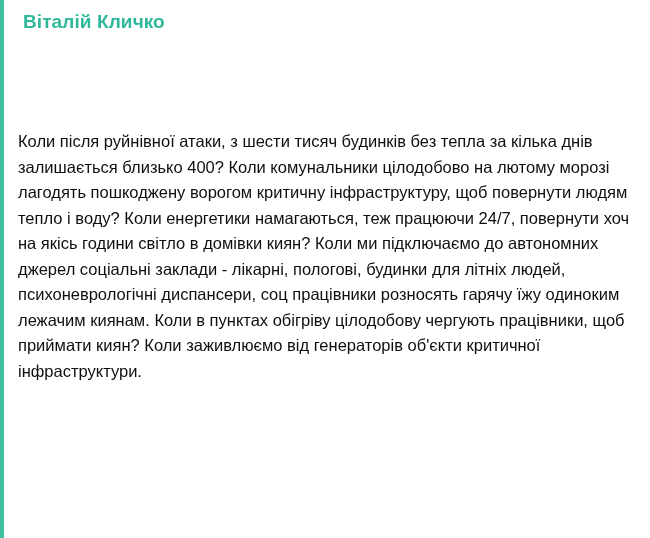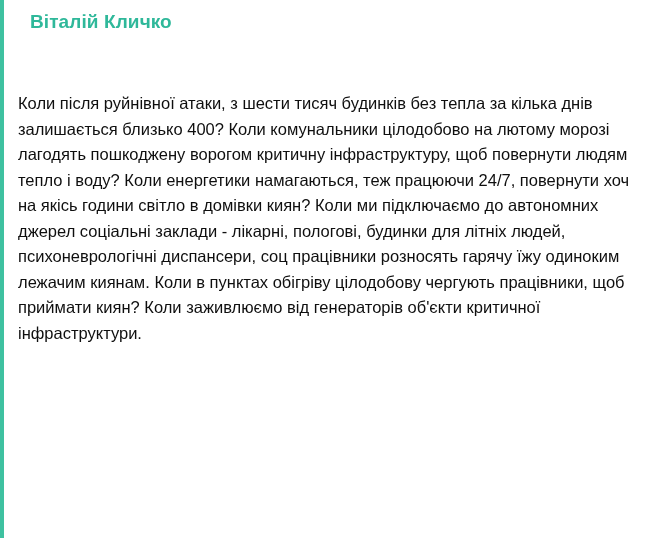--- a/index.html
+++ b/index.html
@@ -28,36 +28,37 @@
     top: 0;
     bottom: 0;
     width: 4px;
     background: #3ec1a0;
   }
   .author-name {
     color: #2fb89a;
     font-size: 19px;
     font-weight: bold;
     line-height: 24px;
-    margin: 0 0 6px 12px;
+    margin: 0 0 6px 5px;
     letter-spacing: 0.1px;
   }
   .msg-text {
     color: #0f0f0f;
     font-size: 16.5px;
     line-height: 25.5px;
     margin: 0;
     white-space: pre-wrap;
     word-wrap: break-word;
   }
   .msg-para {
     margin: 0 0 21px 0;
   }
   .msg-para:last-child {
     margin-bottom: 0;
+    margin-top: 38px;
   }
 </style>
 </head>
 <body>
 
 <div class="message-bubble">
   <div class="accent-bar"></div>
   <div class="author-name">Віталій Кличко</div>
   <div class="msg-text">
     <p class="msg-para">Коли після руйнівної атаки, з шести тисяч будинків без тепла за кілька днів залишається близько 400? Коли комунальники цілодобово на лютому морозі лагодять пошкоджену ворогом критичну інфраструктуру, щоб повернути людям тепло і воду? Коли енергетики намагаються, теж працюючи 24/7, повернути хоч на якісь години світло в домівки киян? Коли ми підключаємо до автономних джерел соціальні заклади - лікарні, пологові, будинки для літніх людей, психоневрологічні диспансери, соц працівники розносять гарячу їжу одиноким лежачим киянам. Коли в пунктах обігріву цілодобову чергують працівники, щоб приймати киян? Коли заживлюємо від генераторів об'єкти критичної інфраструктури.</p>

